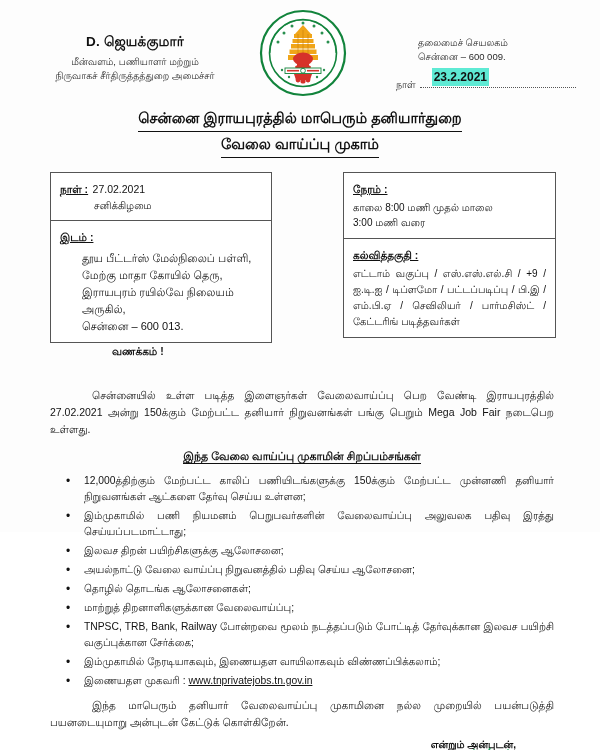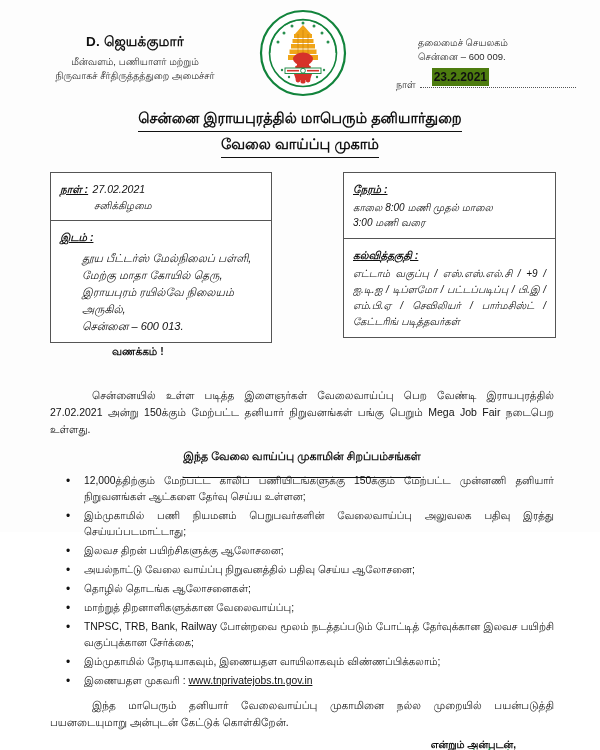--- a/index.html
+++ b/index.html
@@ -89,21 +89,21 @@
     position: relative;
     height: 13px;
   }
   .date-value {
     position: absolute;
     left: 12px;
     bottom: 1px;
     font-size: 12px;
     font-weight: bold;
     color: #111;
-    background: #4d7c0f;
+    background: #5eead4;
     padding: 0 2px;
   }
 
   
   .title-block {
     margin-top: 6px;
     text-align: center;
     line-height: 1.5;
   }
   .title-line {
@@ -125,21 +125,20 @@
     position: absolute;
     border: 1.1px solid #555;
     box-sizing: border-box;
     background: #fff;
   }
   .box-left  { left: 50px;  top: 0; width: 222px; }
   .box-right { left: 343px; top: 0; width: 213px; }
 
   .cell {
     padding: 6px 9px 7px 9px;
-    font-style: italic;
   }
   .cell + .cell { border-top: 1.1px solid #555; }
 
   .cell-label {
     font-size: 10.5px;
     font-weight: bold;
     text-decoration: underline;
     color: #111;
     display: inline;
   }
@@ -201,21 +200,21 @@
 
   .section-heading {
     margin-top: 12px;
     text-align: center;
     font-size: 11px;
     font-weight: bold;
     color: #111;
   }
   .section-heading span {
     border-bottom: 1.2px solid #111;
-    padding-bottom: 15px;
+    padding-bottom: 1px;
   }
 
   ul.bullets {
     margin: 9px 0 0 0;
     padding-left: 22px;
     list-style: none;
   }
   ul.bullets li {
     position: relative;
     font-size: 10.3px;

